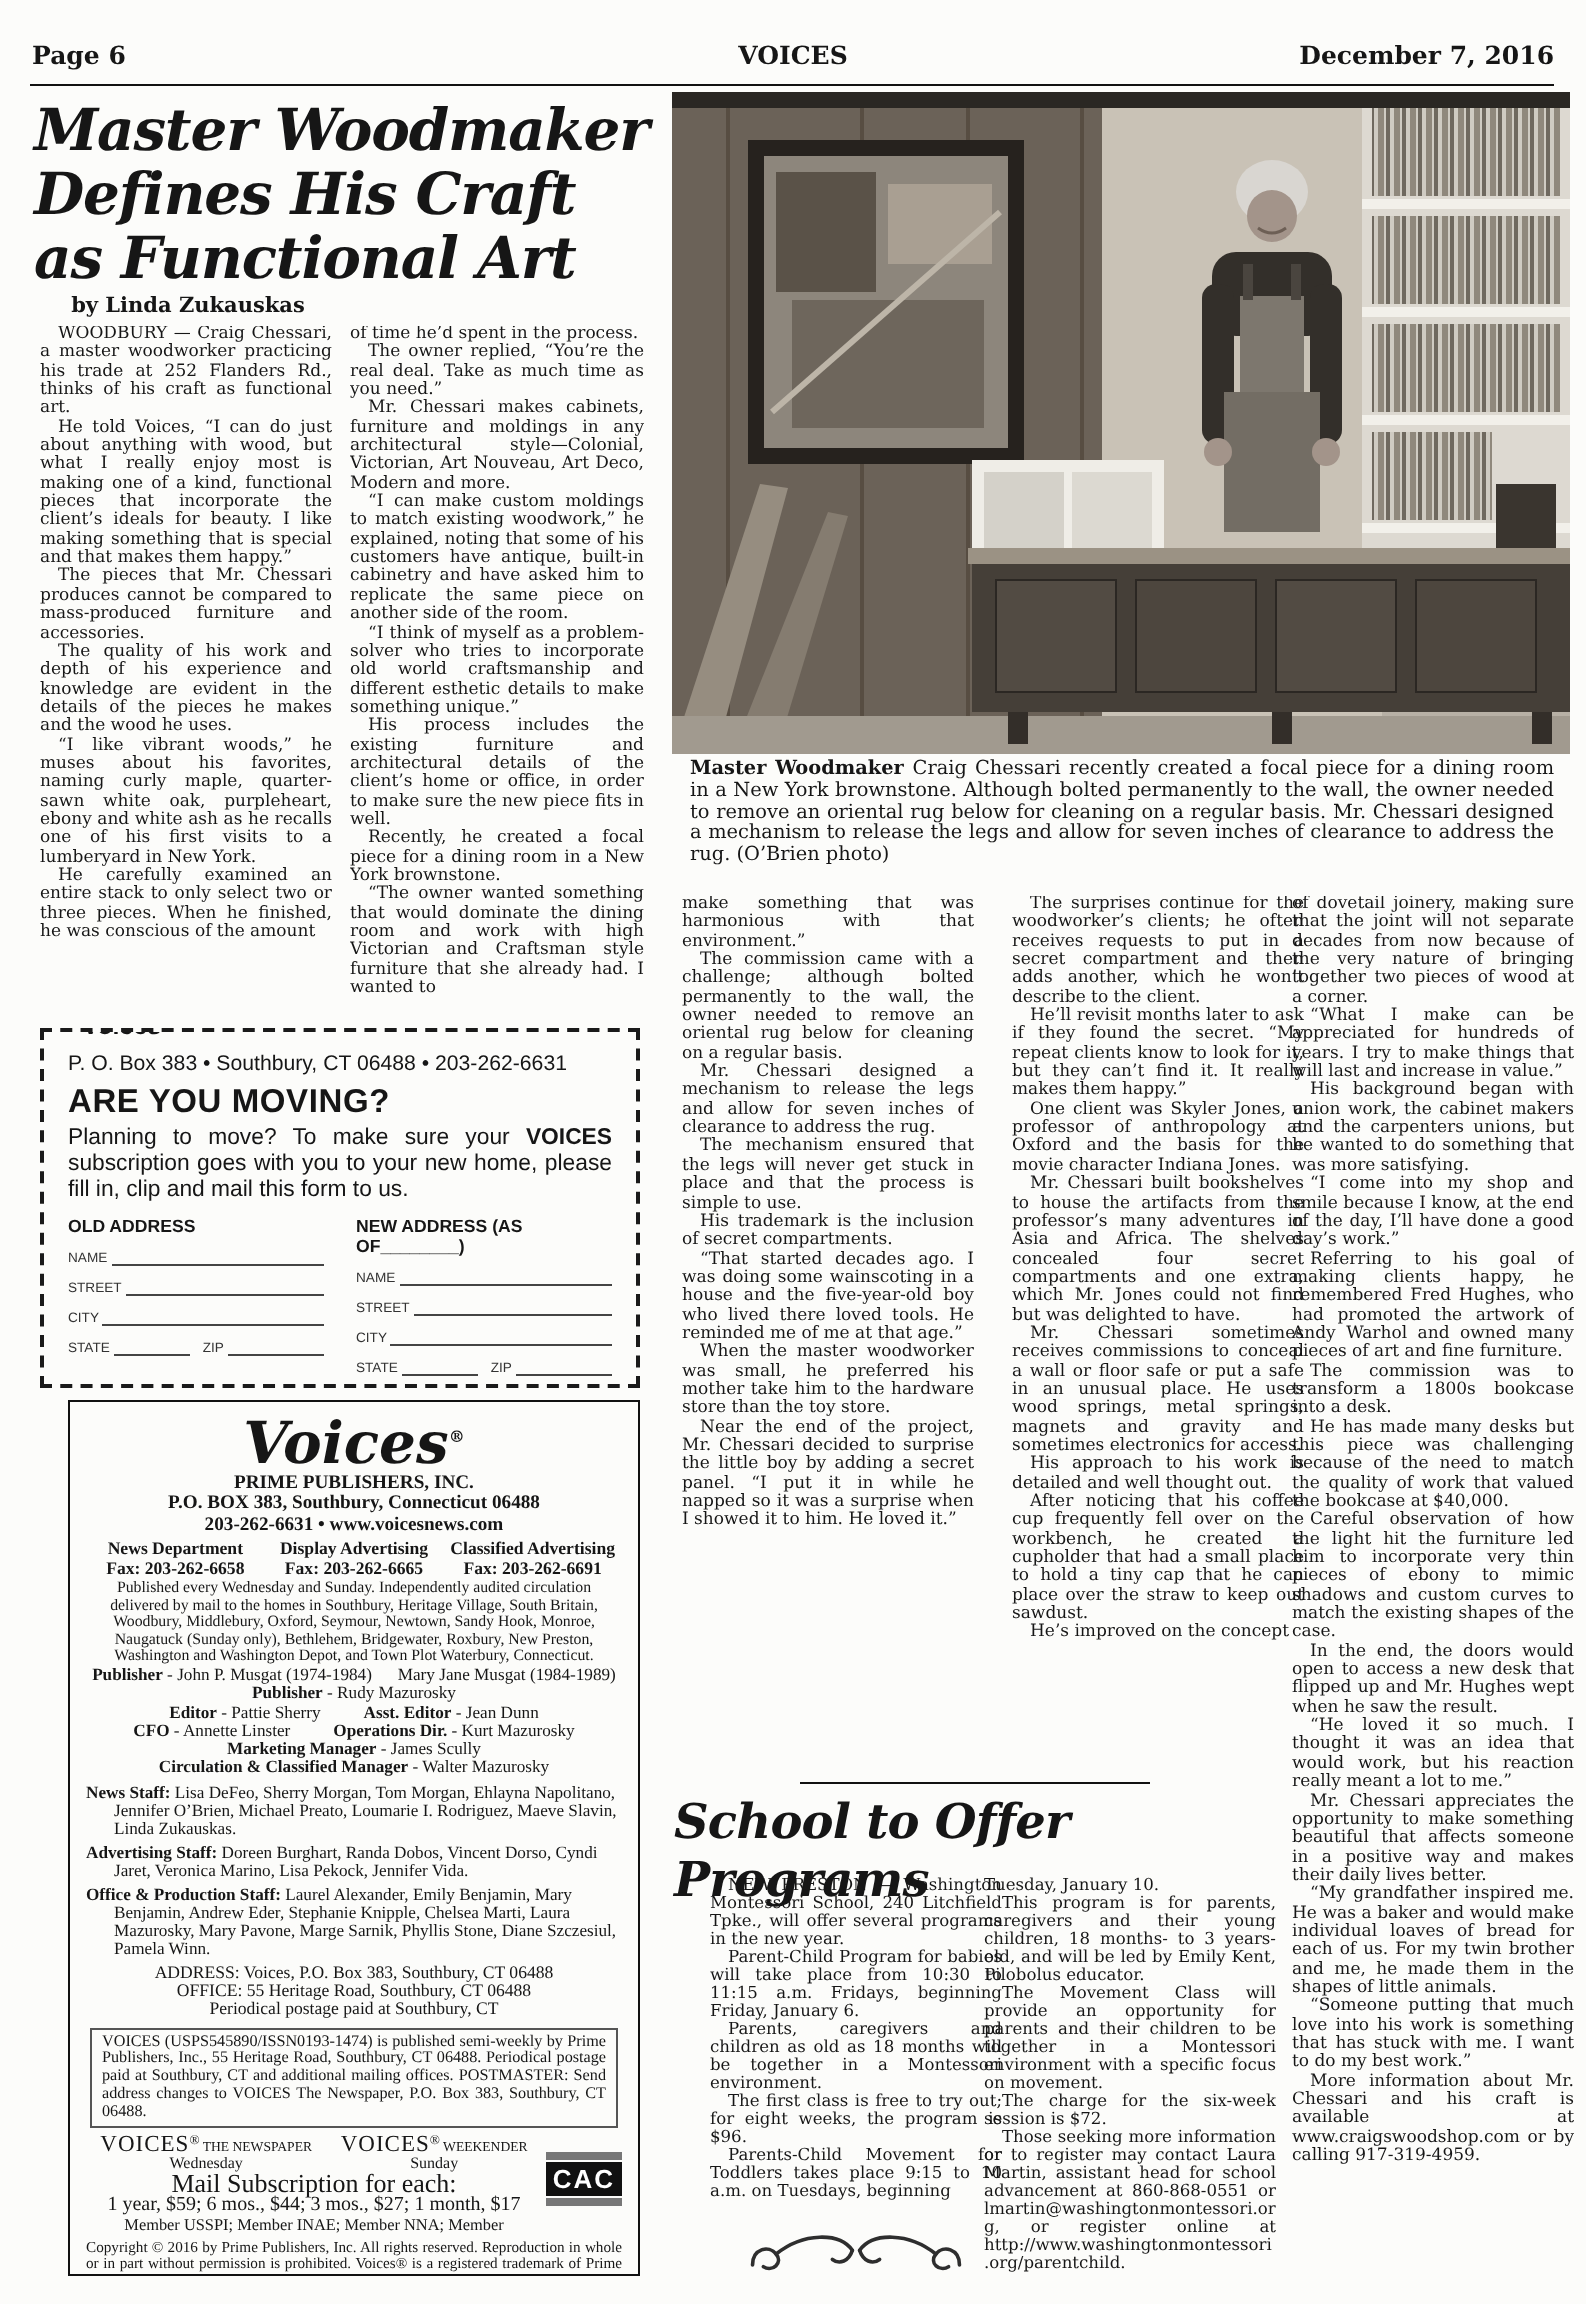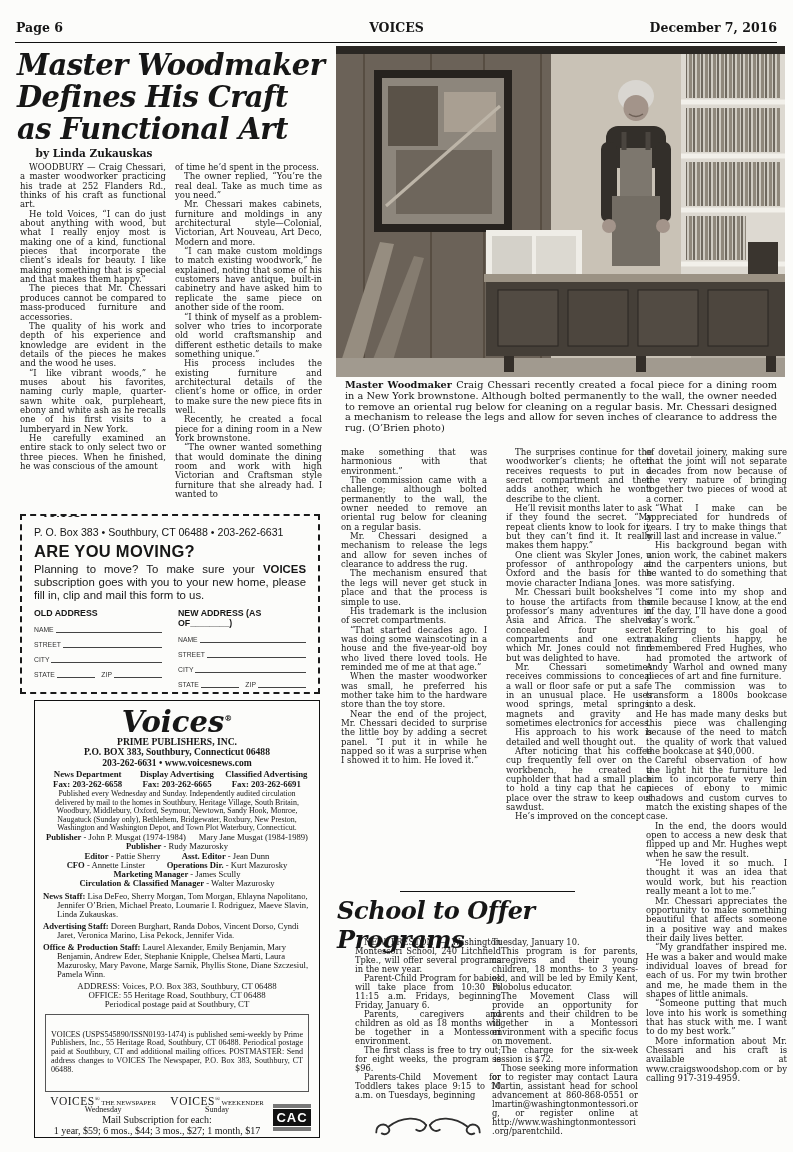--- a/index.html
+++ b/index.html
@@ -66,29 +66,29 @@
   .m-org div{font-weight:bold;font-size:9.6px;line-height:10.6px;}
   .m-depts{display:flex;margin-top:1px;}
   .m-depts>div{flex:1;font-weight:bold;font-size:8.8px;line-height:10px;}
   .m-circ{font-size:7.9px;line-height:8.5px;margin-top:1px;}
   .m-off div{font-size:8.6px;line-height:9.3px;}
   .m-off span{white-space:pre-wrap;}
   .m-staff div{font-size:8.6px;line-height:9.0px;text-align:left;padding-left:14px;
                text-indent:-14px;margin-top:3px;}
   .m-addr div{font-size:8.8px;line-height:9.3px;}
   .m-addr{margin-top:3px;text-align:center;}
-  .m-usps{border:1.2px solid #555;margin:4px 2px 0;padding:16px 5px;font-size:8.1px;
+  .m-usps{border:1.2px solid #555;margin:4px 2px 0;padding:2px 5px;font-size:8.1px;
           line-height:8.8px;text-align:justify;}
   .m-subs{position:relative;margin-top:3px;padding-right:40px;}
   .m-subs-row{display:flex;justify-content:space-around;}
   .m-subs-brand{font-size:8px;line-height:8px;}
   .m-subs-brand .big{font-size:11.5px;font-weight:normal;letter-spacing:0.5px;}
   .m-subs-brand .tag{font-size:6.8px;}
   .m-subs-brand .day{font-size:8px;}
-  .m-sub1{font-size:10px;line-height:11px;}
+  .m-sub1{font-size:13px;line-height:11px;}
   .m-sub2{font-size:10px;line-height:11px;}
   .m-sub3{font-size:8.2px;line-height:9px;}
   .cac{position:absolute;right:0;top:8px;width:38px;}
   .cac .bar{height:4px;background:#777;margin:1px 0;}
   .cac .box{background:#111;color:#fff;font-family:"Liberation Sans",sans-serif;
             font-weight:bold;font-size:13px;line-height:17px;letter-spacing:1px;}
   .m-copy{font-size:7.6px;line-height:8.2px;text-align:justify;margin-top:3px;}
 </style>
 </head>
 <body>

